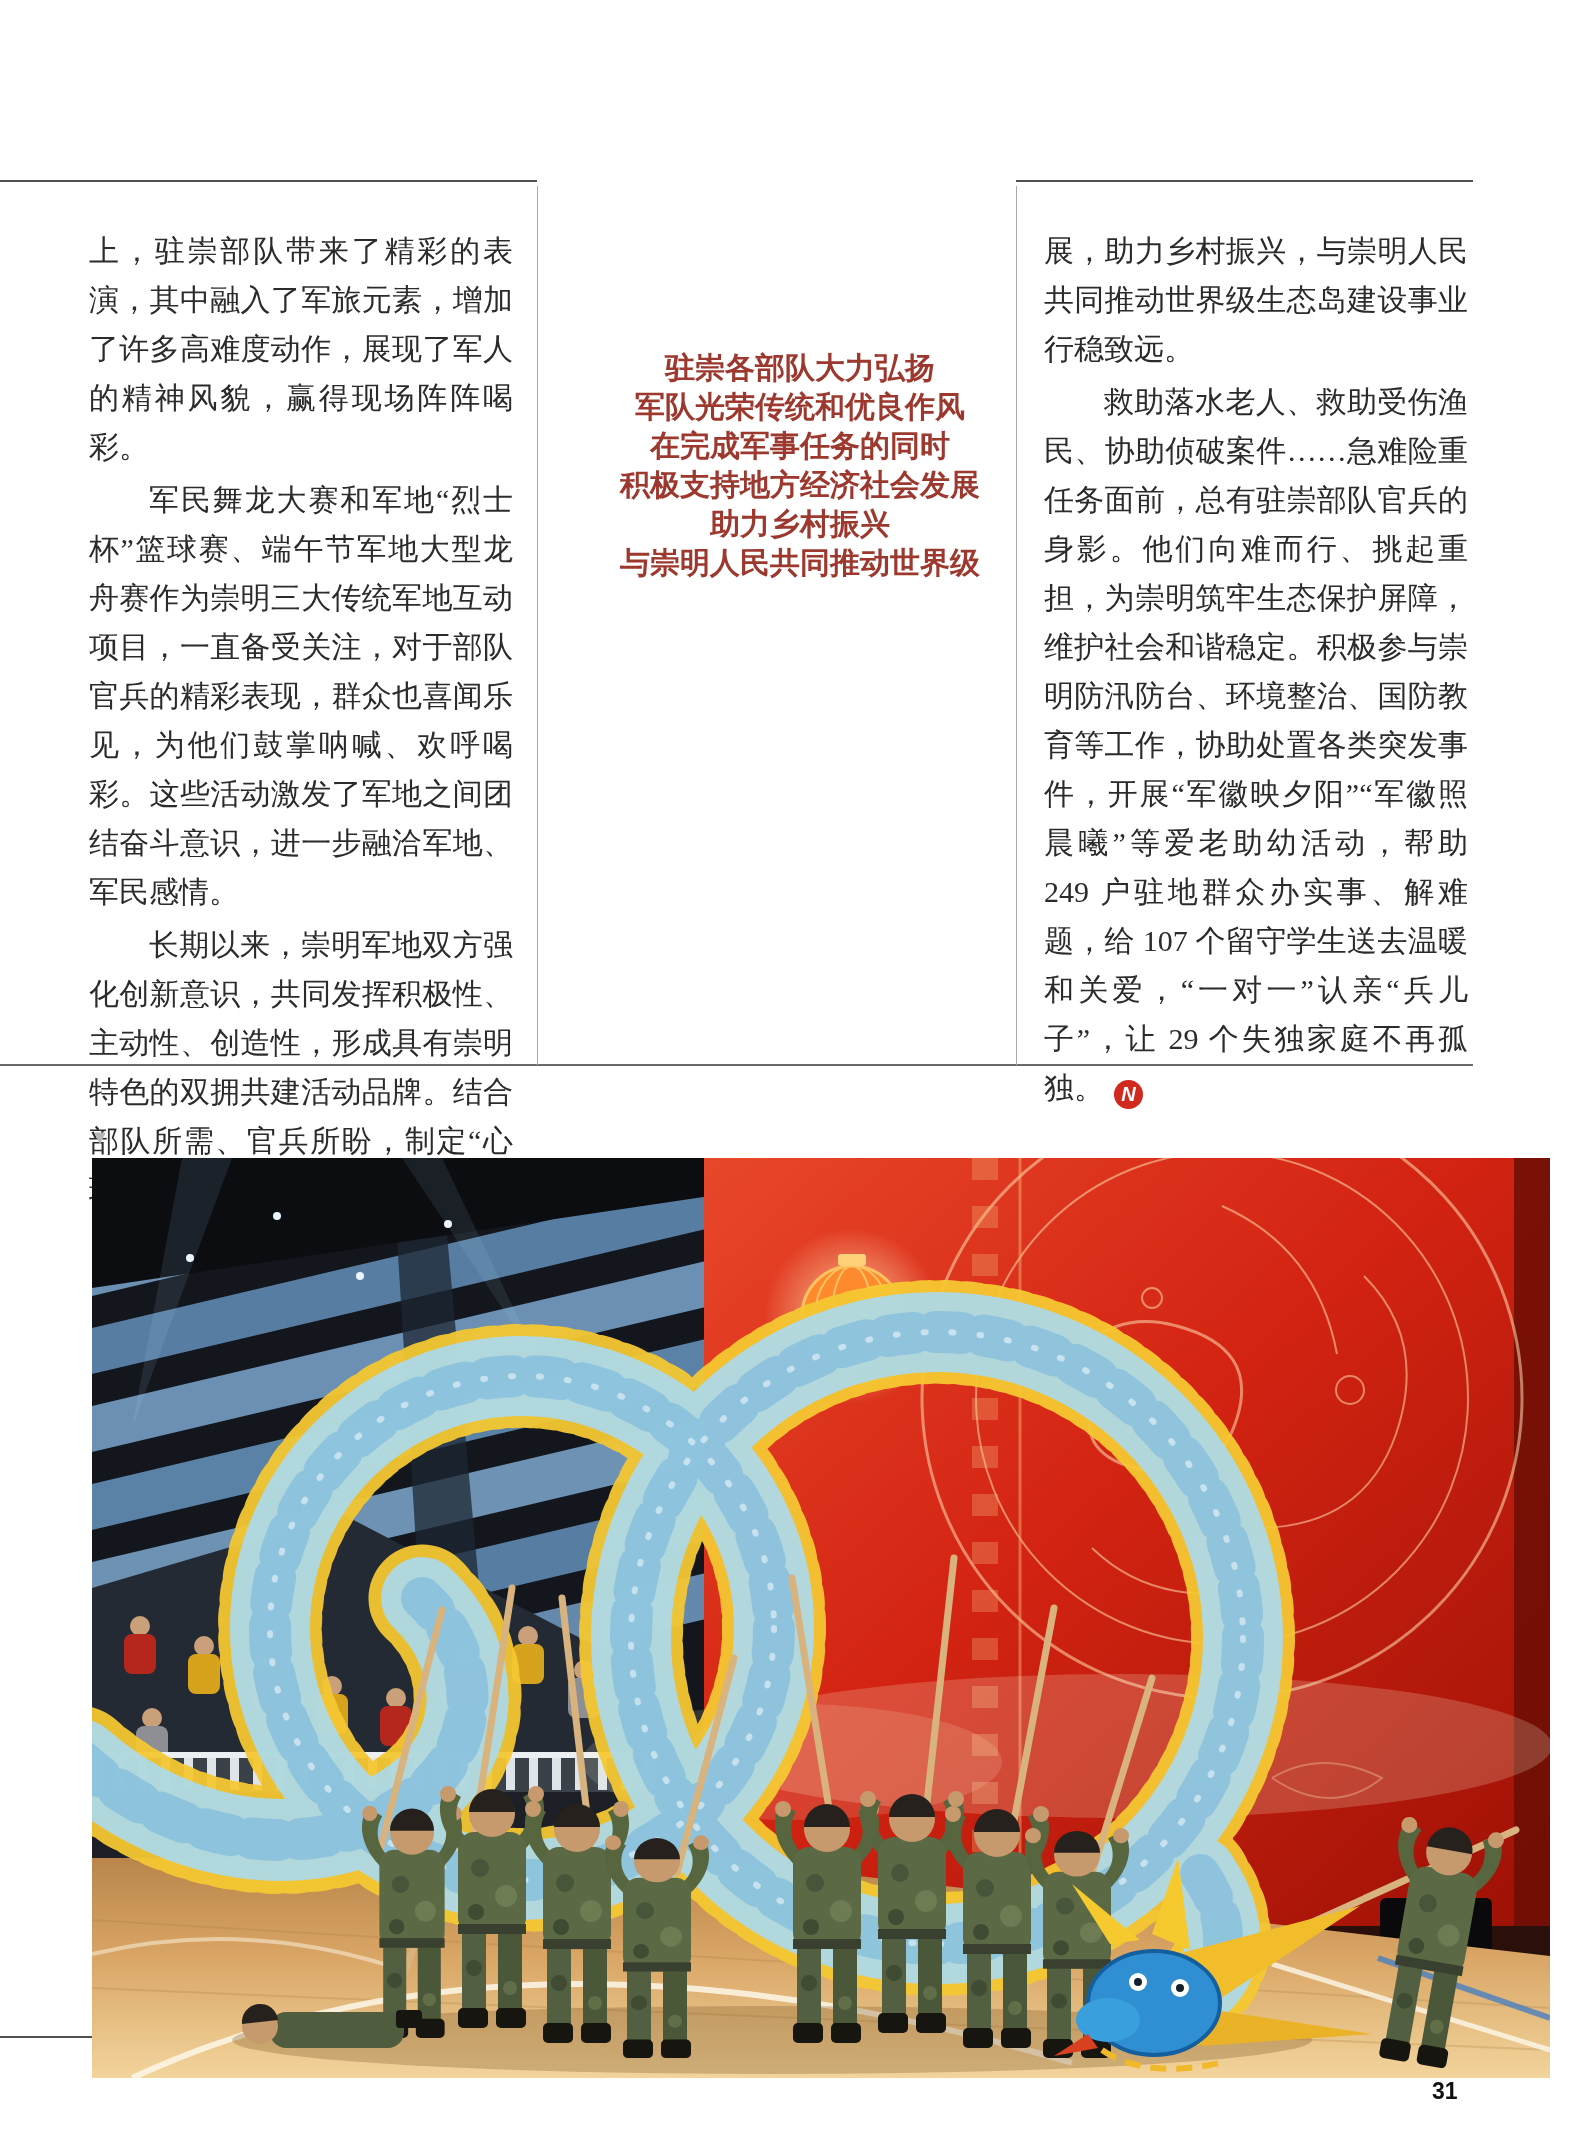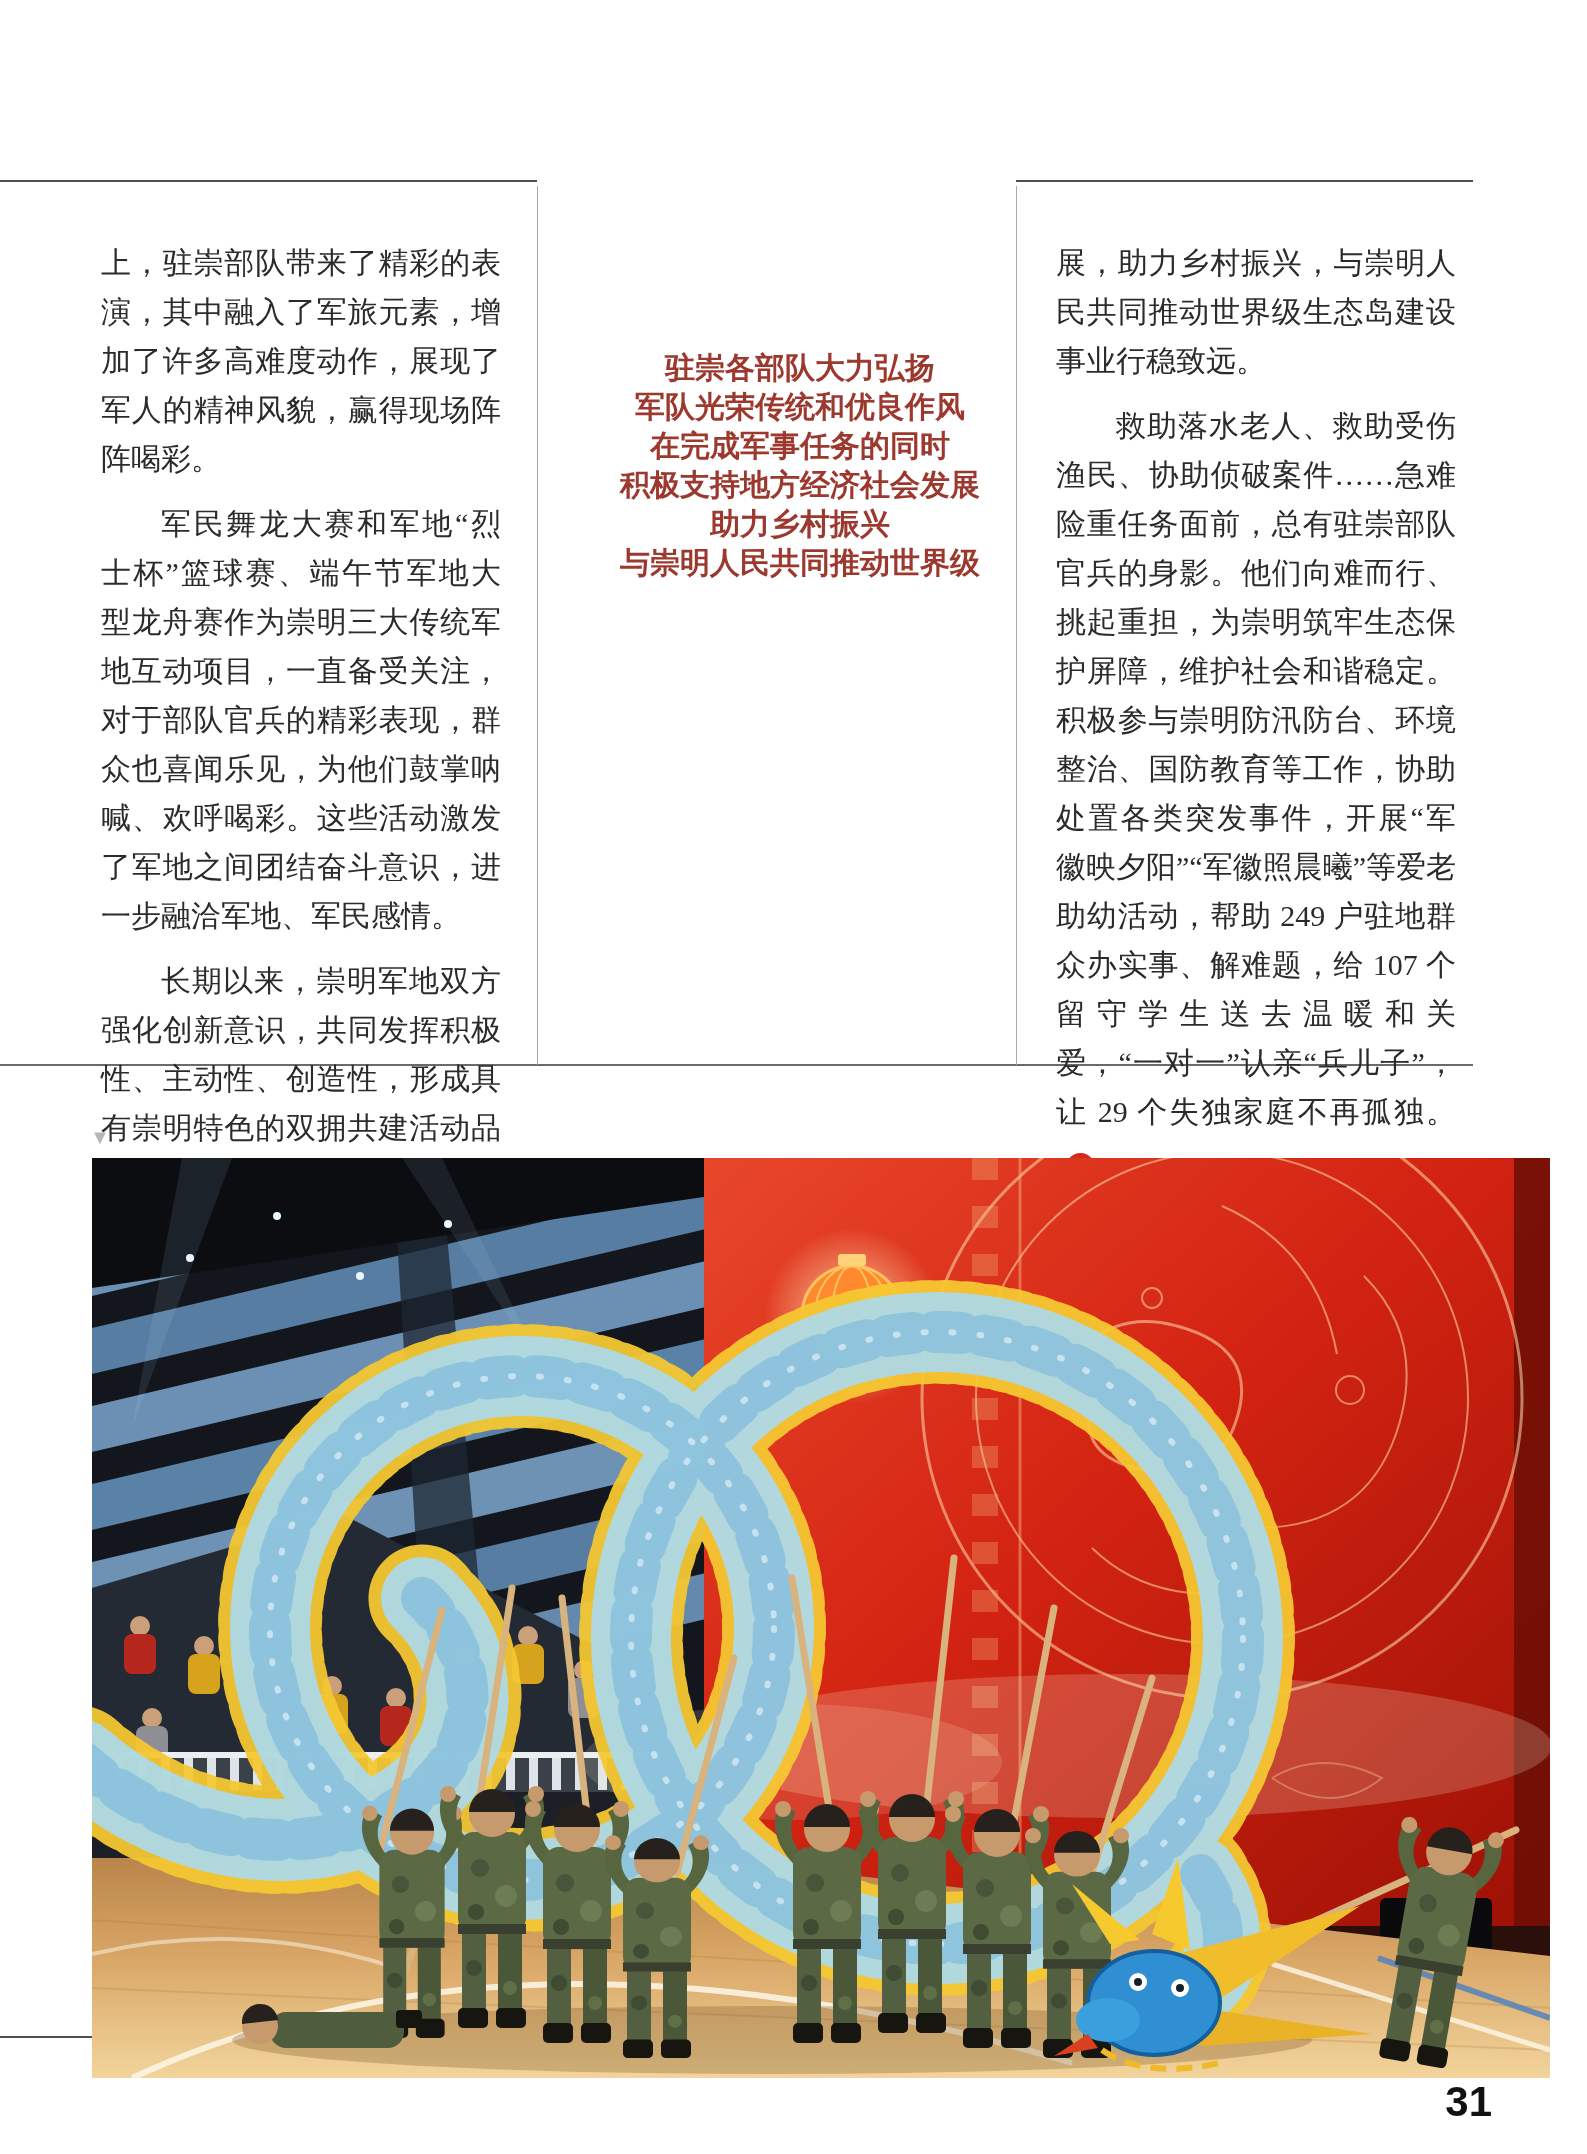--- a/index.html
+++ b/index.html
@@ -31,21 +31,21 @@
     line-height:1; padding-top:6px; white-space:nowrap;
   }
   .loc-pin {
     position:absolute; left:50%; top:-22px; transform:translateX(-50%);
     width:66px; height:96px;
   }
 
   
   .col { position:absolute; width:432px; font-size:30px; line-height:49px;
          color:#2b2b2b; text-align:justify; text-justify:inter-ideograph; }
-  .col p { margin:16px; text-indent:2em; }
+  .col p { margin:4px; text-indent:2em; }
   .col p.noindent { text-indent:0; }
   .col-left  { left:85px;  top:222px; }
   .col-mid-body { left:560px; top:662px; }
   .col-right { left:1040px; top:222px; }
 
   
   .pullquote {
     position:absolute; left:584px; top:348px; width:432px; text-align:center;
     font-family:"Liberation Sans","DejaVu Sans",sans-serif;
     font-weight:bold; font-size:30px; line-height:39px; color:#9c382e;
@@ -70,23 +70,23 @@
   .caption-marker { color:#b4b8bb; font-size:20px; margin-right:12px; line-height:34px; }
 
   
   .photo {
     position:absolute; left:92px; top:1158px; width:1458px; height:920px;
     background:#1a1d23; overflow:hidden;
   }
   .photo svg { display:block; width:100%; height:100%; }
 
   .page-number {
-    position:absolute; left:1432px; top:2078px; width:60px; text-align:right;
+    position:absolute; left:1432px; top:2078px; width:60px; text-align:left;
     font-family:"Liberation Sans","DejaVu Sans",sans-serif;
-    font-weight:bold; font-size:42px; color:#111111;
+    font-weight:bold; font-size:23px; color:#111111;
   }
 </style>
 </head>
 <body>
 
 <div class="page">
 
   <div class="rule rule-top-left"></div>
   <div class="rule rule-top-right"></div>
   <div class="rule rule-bottom"></div>

